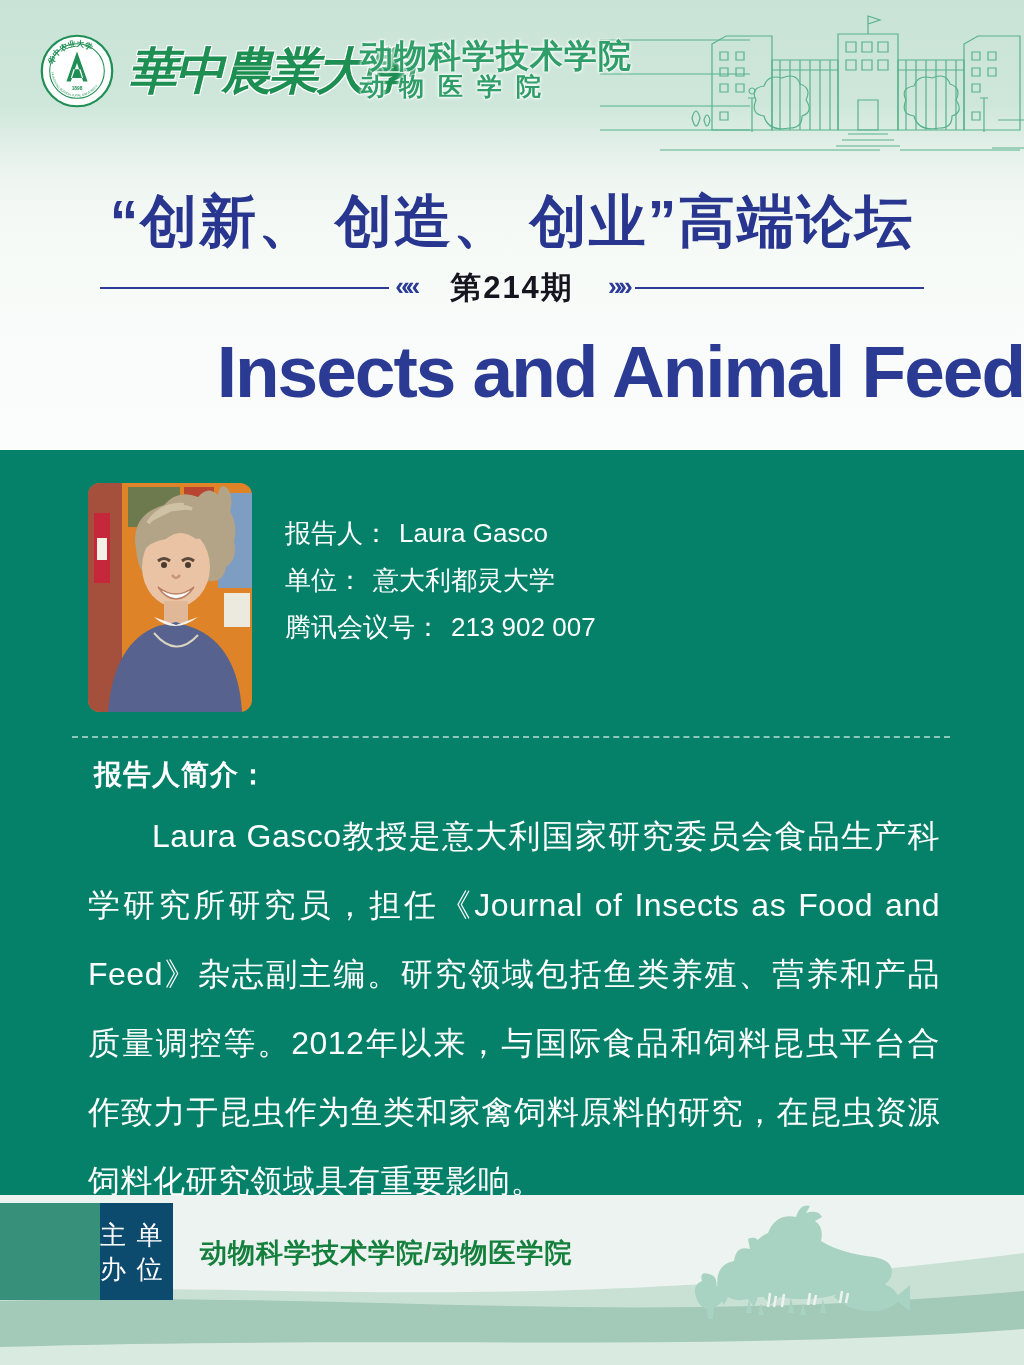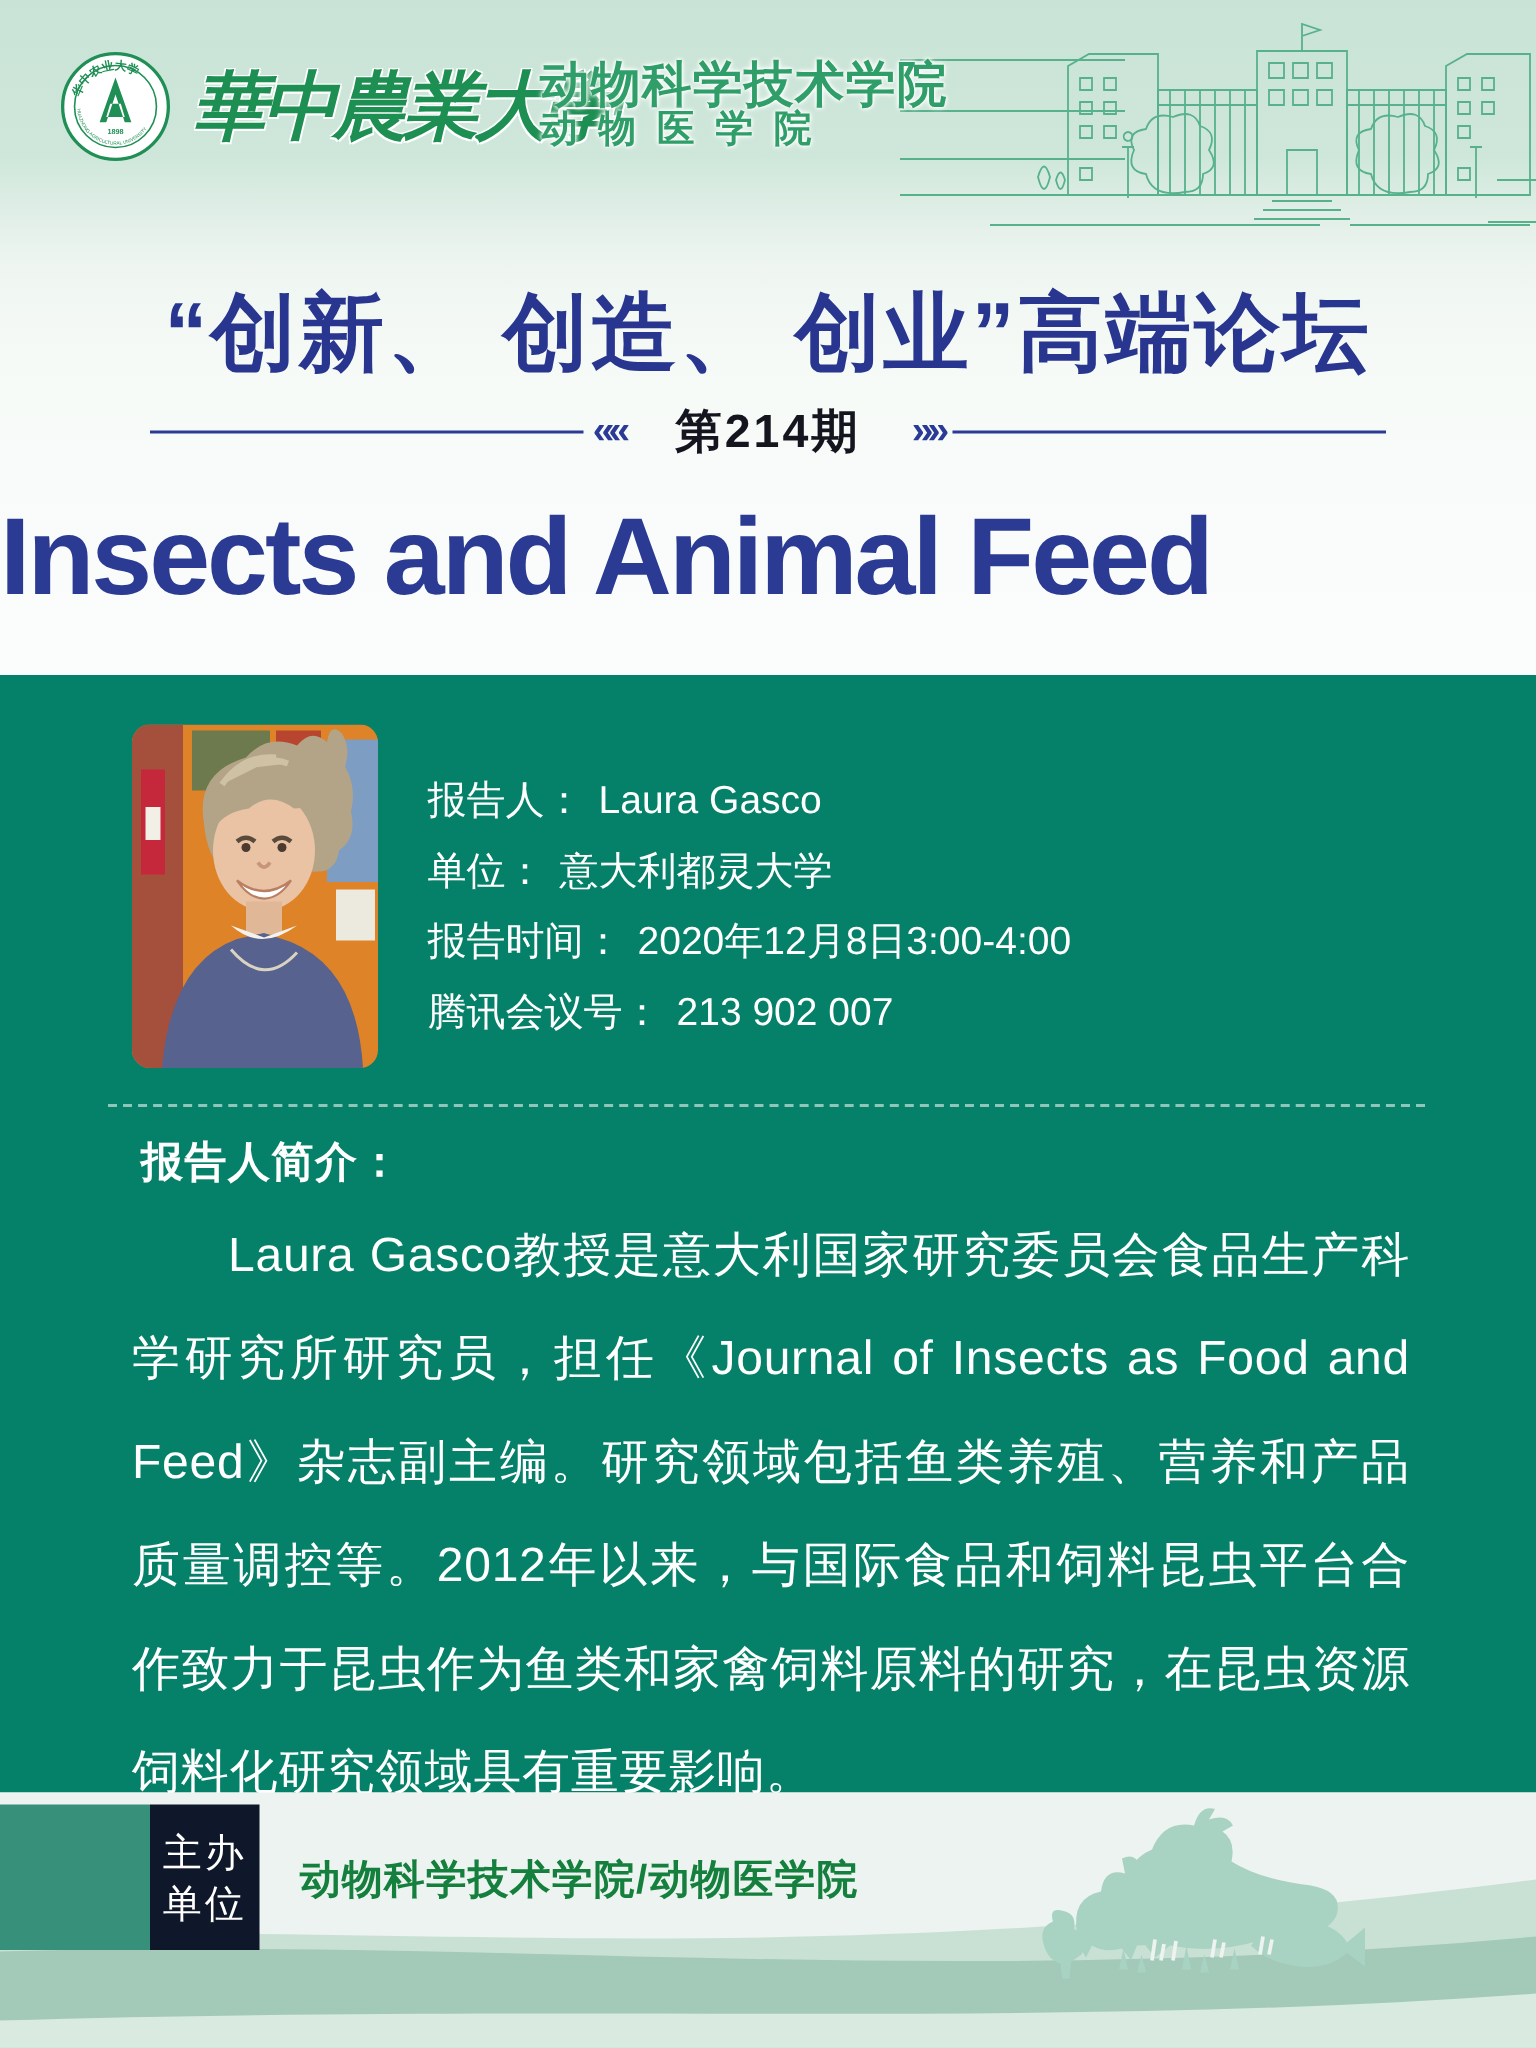--- a/index.html
+++ b/index.html
@@ -31,42 +31,42 @@
     font-size:57px;font-weight:900;color:#28368f;letter-spacing:2px;white-space:nowrap;margin-top:32px;
   }
   .issue-row{
     position:absolute;left:100px;top:268px;width:824px;height:40px;
     display:flex;align-items:center;justify-content:center;
   }
   .issue-line{flex:1;height:0;border-top:2px solid #2b3a96;}
   .issue-chev{color:#2b3a96;font-size:26px;font-weight:bold;line-height:1;padding:0 6px 4px 6px;letter-spacing:-4px;}
   .issue-text{font-size:31px;color:#15151f;font-weight:600;letter-spacing:2px;padding:0 28px;white-space:nowrap;}
   .en-title{
-    position:absolute;left:0;top:330px;width:1024px;text-align:left;
+    position:absolute;left:0;top:330px;width:1024px;text-align:right;
     font-size:73px;font-weight:bold;color:#2b3b94;letter-spacing:-2px;white-space:nowrap;
   }
   
   .green-panel{
     position:absolute;left:0;top:450px;width:1024px;height:745px;background:#058069;color:#ffffff;
   }
   .photo{position:absolute;left:88px;top:33px;width:164px;height:229px;border-radius:12px;overflow:hidden;}
   .info-rows{position:absolute;left:285px;top:60px;font-size:26px;line-height:47px;white-space:nowrap;}
   .info-rows .val{margin-left:10px;}
   .divider{position:absolute;left:72px;right:74px;top:286px;border-top:2px dashed rgba(255,255,255,0.55);}
   .bio-heading{position:absolute;left:94px;top:306px;font-size:28px;font-weight:bold;letter-spacing:1px;}
   .bio-text{
     position:absolute;left:88px;top:352px;width:852px;
     font-size:32px;line-height:69px;text-align:justify;text-indent:2em;letter-spacing:0.5px;
   }
   
   .footer{position:absolute;left:0;top:1195px;width:1024px;height:170px;background:#edf3f0;}
   .footer-waves{position:absolute;left:0;bottom:0;width:1024px;height:170px;}
   .org-block-left{position:absolute;left:0;top:8px;width:100px;height:97px;background:#37917a;}
-  .org-block{position:absolute;left:100px;top:8px;width:73px;height:97px;background:#0f172a;
-    display:flex;flex-direction:column;align-items:center;justify-content:center;
+  .org-block{position:absolute;left:100px;top:8px;width:73px;height:97px;background:#0c4a6e;
+    display:flex;align-items:center;justify-content:center;
     color:#fff;font-size:26px;line-height:34px;font-weight:500;letter-spacing:2px;}
   .org-text{position:absolute;left:200px;top:40px;font-size:27px;font-weight:bold;color:#15803d;letter-spacing:1px;}
   .animals{position:absolute;left:688px;top:6px;width:224px;height:128px;}
 </style>
 </head>
 <body>
 
 <div class="poster">
 
   <div class="top-area">
@@ -167,23 +167,20 @@
     </svg>
 
     <div class="info-rows">
       <div>
         <span>报告人：</span><span class="val">Laura Gasco</span>
       </div>
       <div>
         <span>单位：</span><span class="val">意大利都灵大学</span>
       </div>
       <div>
-        <span>报告时间：</span><span class="val">2020年12月8日3:00-4:00</span>
-      </div>
-      <div>
         <span>腾讯会议号：</span><span class="val">213 902 007</span>
       </div>
     </div>
 
     <div class="divider"></div>
 
     <div class="bio-heading">报告人简介：</div>
     <div class="bio-text">Laura Gasco教授是意大利国家研究委员会食品生产科学研究所研究员，担任《Journal of Insects as Food and Feed》杂志副主编。研究领域包括鱼类养殖、营养和产品质量调控等。2012年以来，与国际食品和饲料昆虫平台合作致力于昆虫作为鱼类和家禽饲料原料的研究，在昆虫资源饲料化研究领域具有重要影响。</div>
   </div>
 

